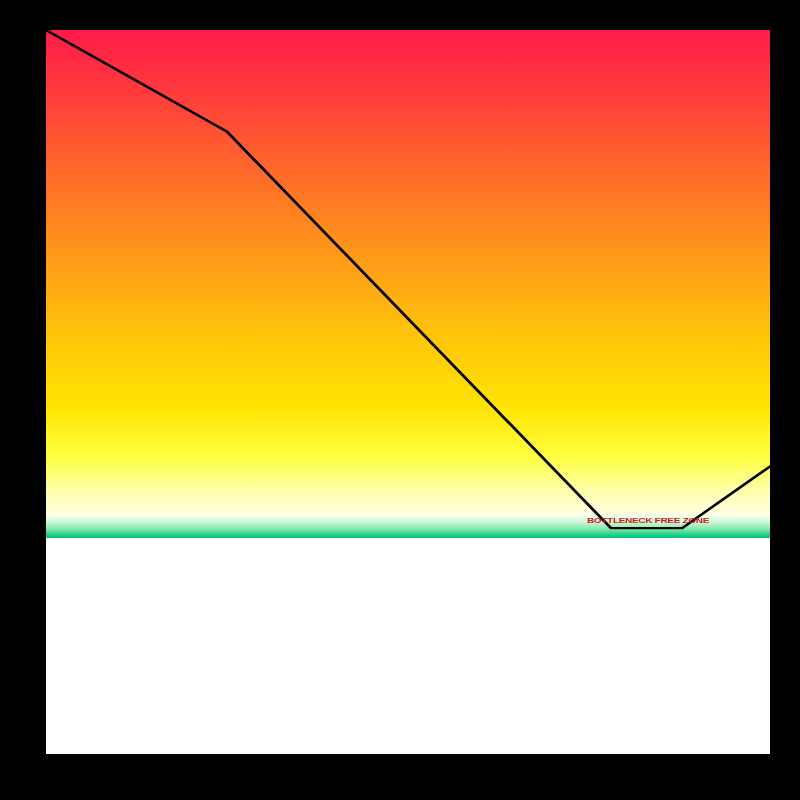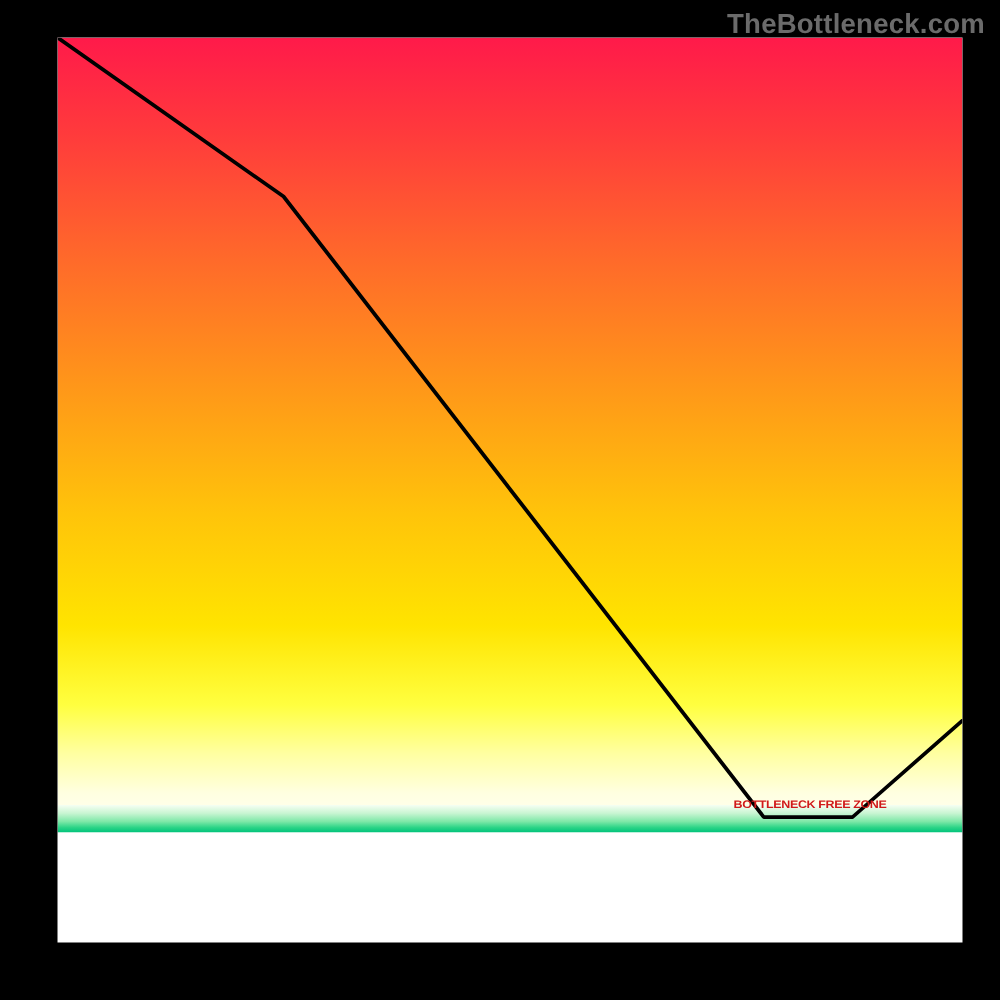--- a/index.html
+++ b/index.html
@@ -25,21 +25,21 @@
     border-right: 30px solid #000;
     border-top: 30px solid #000;
     border-bottom: 46px solid #000;
     pointer-events: none;
   }
   
   .plot {
     position: absolute;
     left: 46px; top: 30px;
     width: 724px;   
-    height: 636px;  
+    height: 508px;  
     overflow: hidden;
     z-index: 1;
   }
   
   .grad-main {
     position: absolute; inset: 0;
     background: linear-gradient(
       to bottom,
       #ff1a4a 0%,
       #ff3a3c 12%,
@@ -79,21 +79,20 @@
     font-size: 10px;
     font-weight: 700;
     fill: #d01a1a;
     letter-spacing: -0.3px;
   }
 </style>
 </head>
 <body>
 
 <div class="wrap">
-  <div class="watermark">TheBottleneck.com</div>
 
   <div class="plot">
     <div class="grad-main"></div>
     <div class="grad-green"></div>
 
     <svg class="svg-layer" viewBox="0 0 724 724" preserveAspectRatio="none">
       <path class="curve" d="M 0 0
                L 181 145
                L 565 710
                L 636 710

